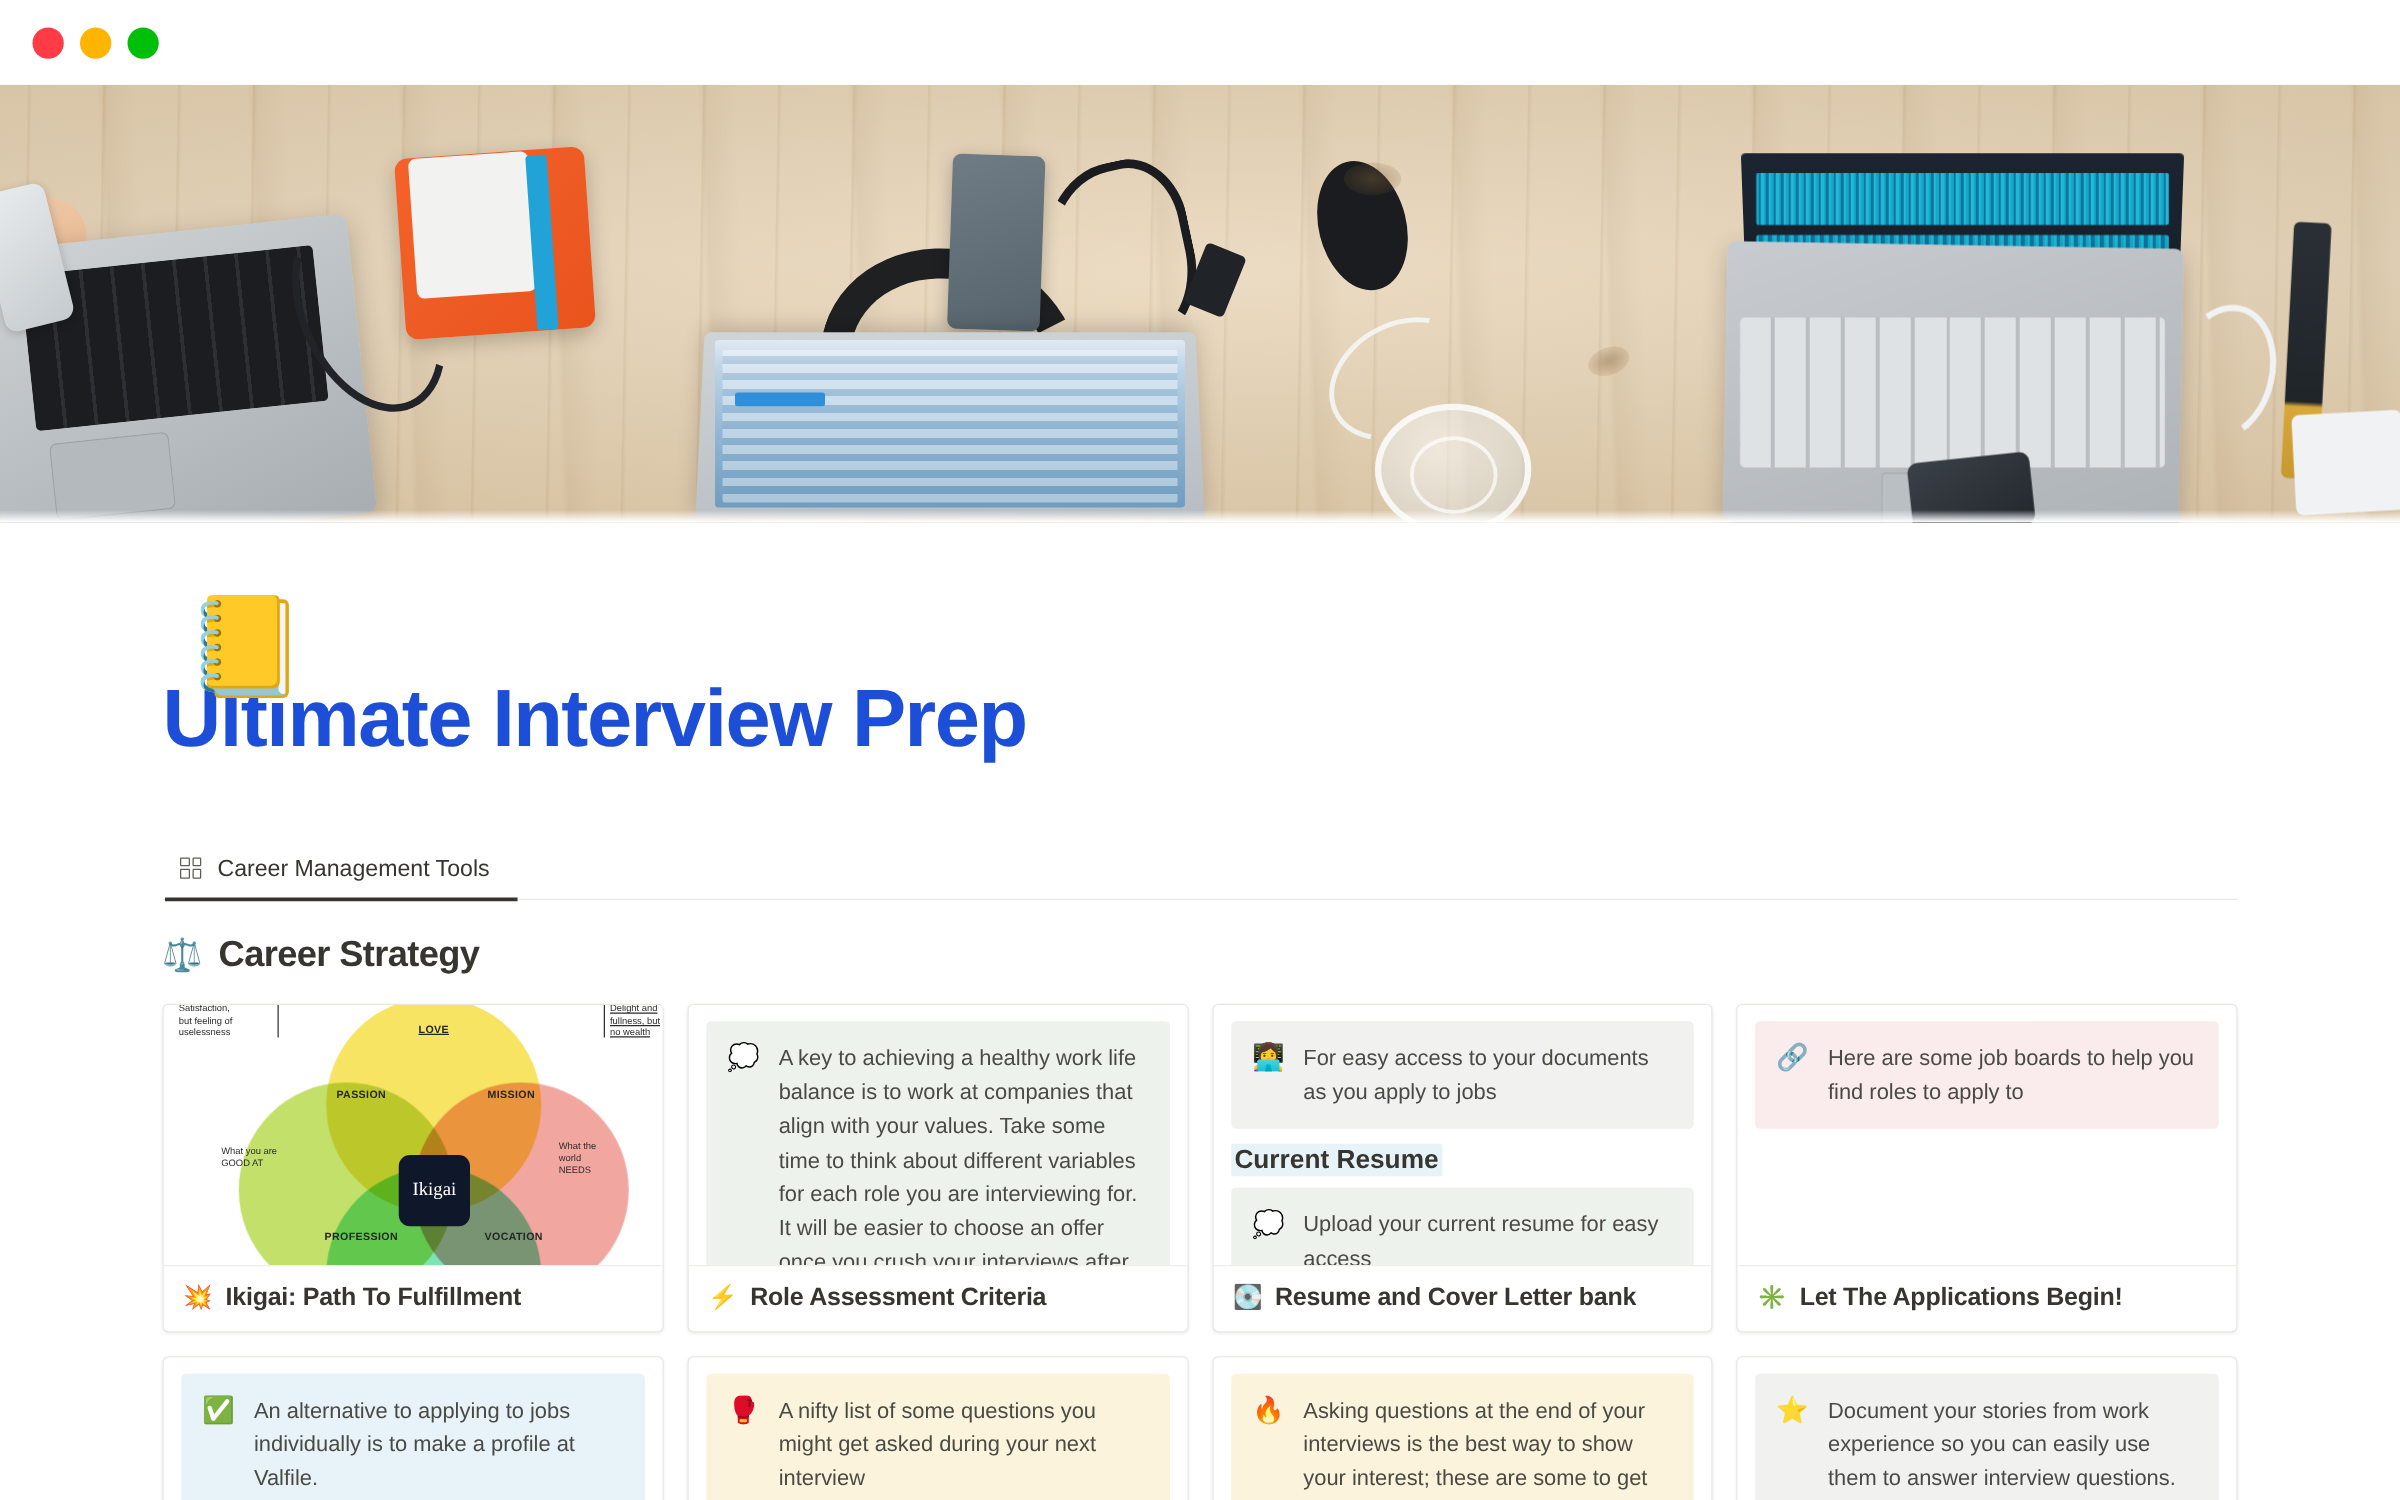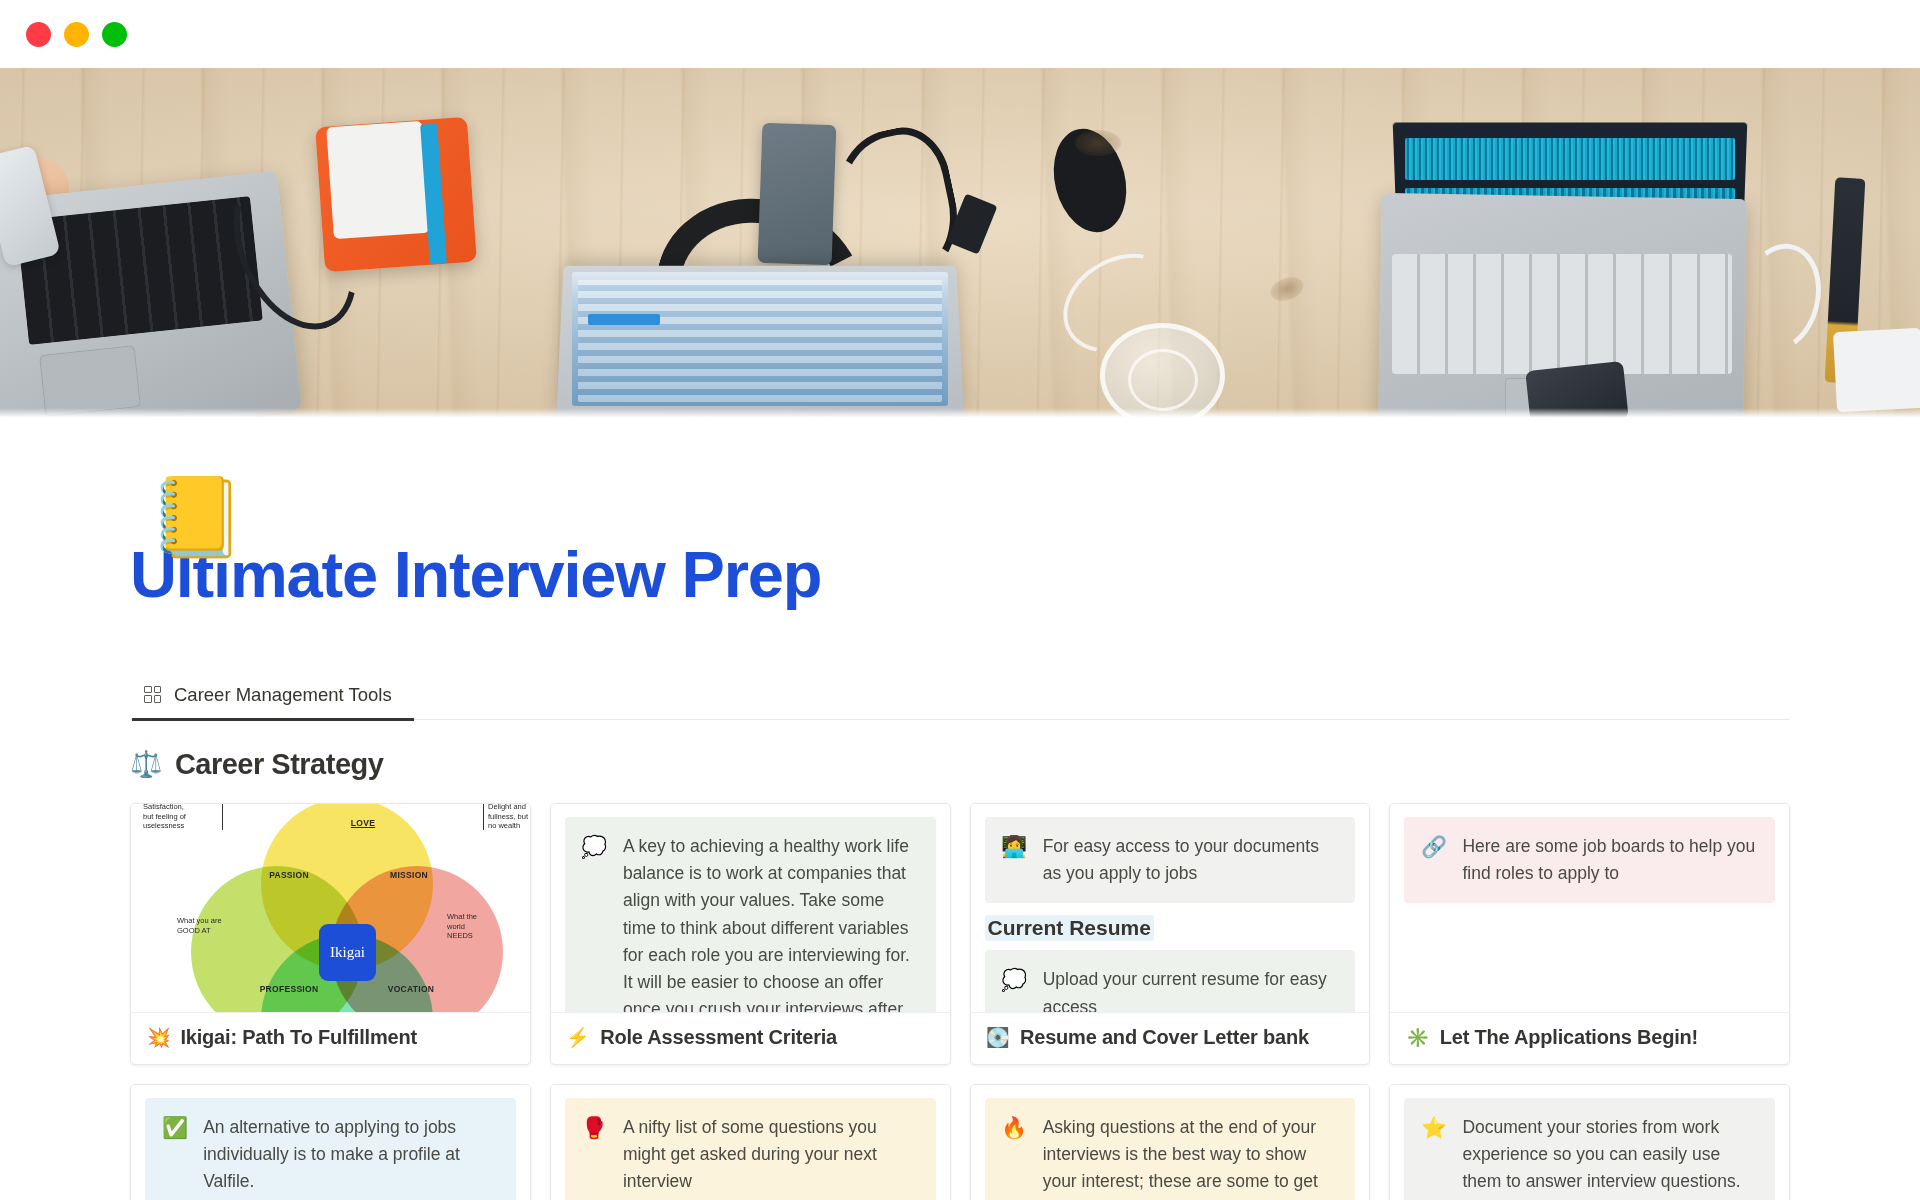--- a/index.html
+++ b/index.html
@@ -387,21 +387,21 @@
 
   
   .ikigai { position: relative; width: 100%; height: 100%; background: #fff; }
   .v-circle { position: absolute; border-radius: 50%; mix-blend-mode: multiply; }
   .v-yellow { left: 130px; top: -6px;  width: 172px; height: 172px; background: #f7e463; }
   .v-red    { left: 200px; top: 62px;  width: 172px; height: 172px; background: #f2a6a0; }
   .v-green  { left: 60px;  top: 62px;  width: 172px; height: 172px; background: #c2e06a; }
   .v-teal   { left: 130px; top: 130px; width: 172px; height: 172px; background: #7fe3b8; }
   .v-center {
     position: absolute; left: 188px; top: 120px; width: 57px; height: 57px;
-    background: #1d4ed8; border-radius: 9px;
+    background: #0f172a; border-radius: 9px;
     display: flex; align-items: center; justify-content: center;
     color: #fff; font-size: 15px; font-family: "Liberation Serif", serif;
     z-index: 6;
   }
   .v-label {
     position: absolute; font-size: 8.5px; font-weight: 700; color: #262626;
     letter-spacing: 0.3px; z-index: 5; text-align: center;
   }
   .v-note {
     position: absolute; font-size: 7.5px; color: #2b2b2b; line-height: 1.25;
@@ -492,36 +492,36 @@
       <div class="card">
         <div class="card-preview image-preview">
           <div class="ikigai">
             <div class="v-circle v-yellow"></div>
             <div class="v-circle v-red"></div>
             <div class="v-circle v-green"></div>
             <div class="v-circle v-teal"></div>
 
             <div class="v-center">Ikigai</div>
 
-            <div class="v-label" style="left:202px;top:14px;width:60px;text-decoration:underline;">LOVE</div>
+            <div class="v-label" style="left:186px;top:14px;width:60px;text-decoration:underline;">LOVE</div>
             <div class="v-label" style="left:125px;top:66px;width:66px;">PASSION</div>
             <div class="v-label" style="left:245px;top:66px;width:66px;">MISSION</div>
             <div class="v-label" style="left:120px;top:180px;width:76px;">PROFESSION</div>
             <div class="v-label" style="left:244px;top:180px;width:72px;">VOCATION</div>
 
             <div class="v-note" style="left:46px;top:112px;width:78px;white-space:pre-line;">What you are
 GOOD AT</div>
             <div class="v-note" style="left:316px;top:108px;width:64px;white-space:pre-line;">What the
 world
 NEEDS</div>
 
             <div class="v-note" style="left:12px;top:-2px;width:80px;text-align:left;white-space:pre-line;border-right:1.5px solid #333;padding-right:0;">Satisfaction,
 but feeling of
 uselessness</div>
-            <div class="v-note" style="left:352px;top:-2px;width:72px;text-align:left;white-space:pre-line;border-left:1.5px solid #333;padding-left:4px;">Delight and
+            <div class="v-note" style="left:352px;top:-2px;width:72px;text-align:left;white-space:pre-line;border-left:1.5px solid #333;padding-left:4px;text-decoration:underline;">Delight and
 fullness, but
 no wealth</div>
           </div>
         </div>
         <div class="card-title">
           <span class="emoji">💥</span>
           <span>Ikigai: Path To Fulfillment</span>
         </div>
       </div>
 

